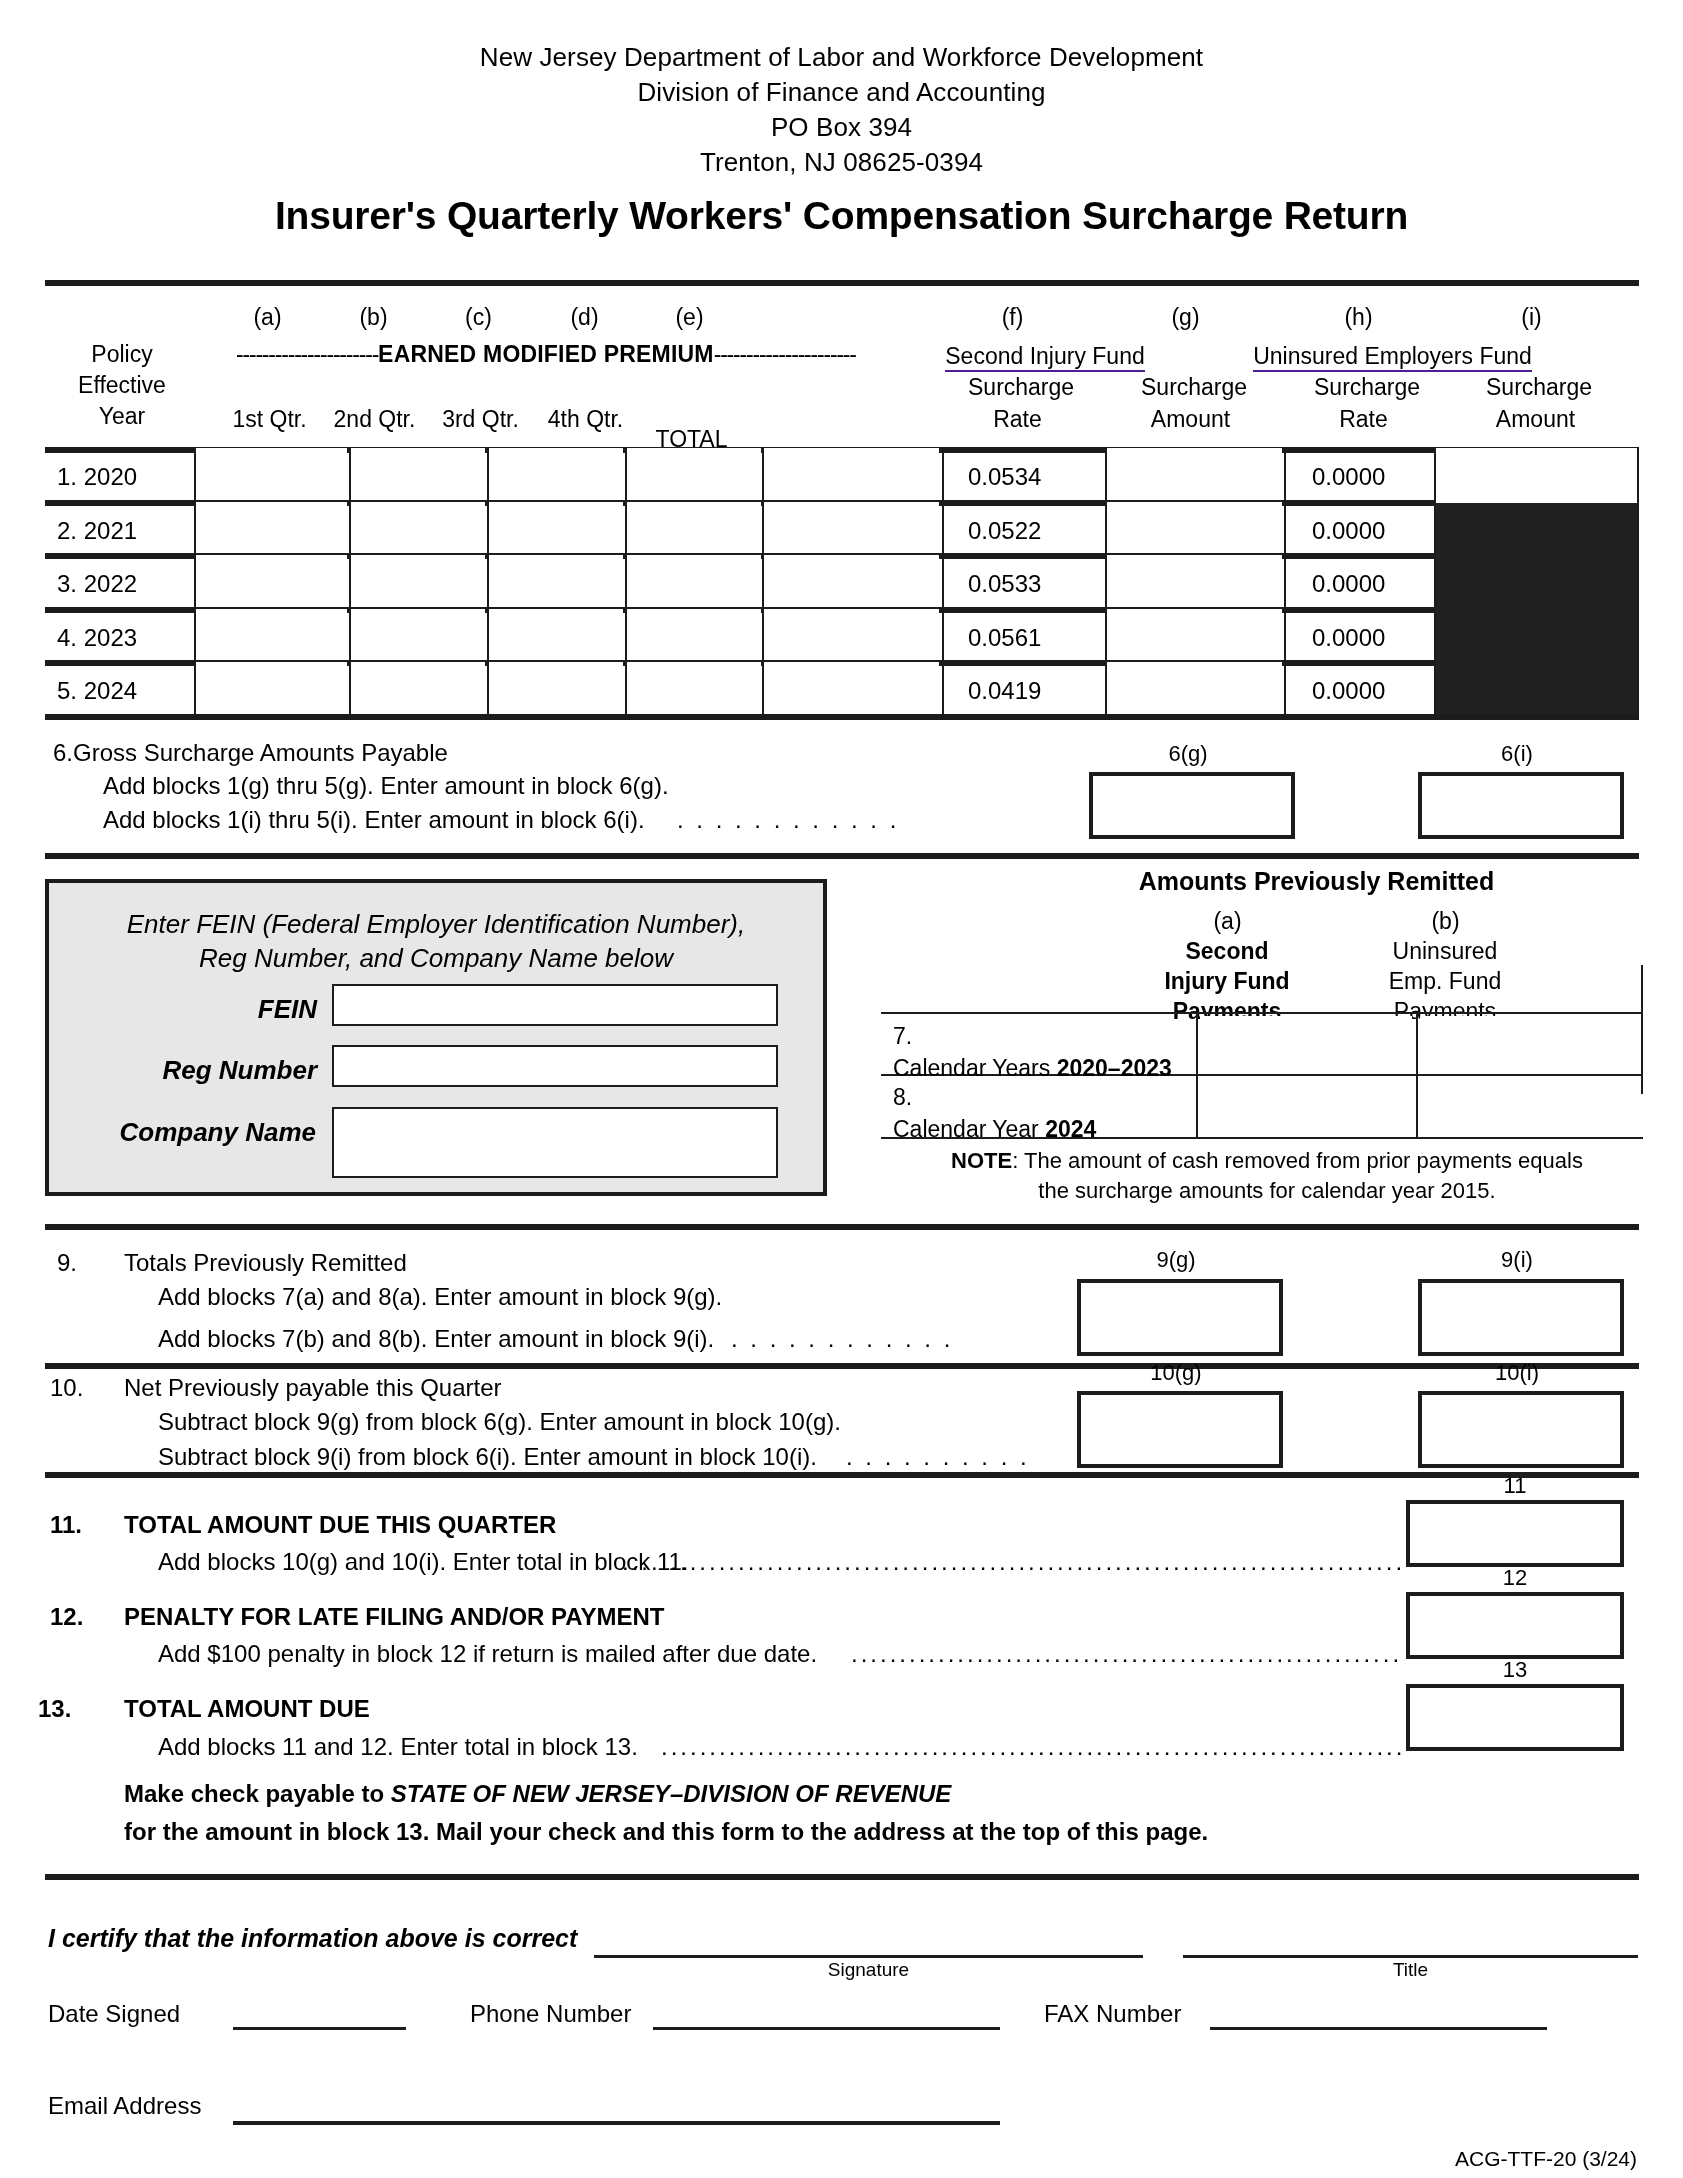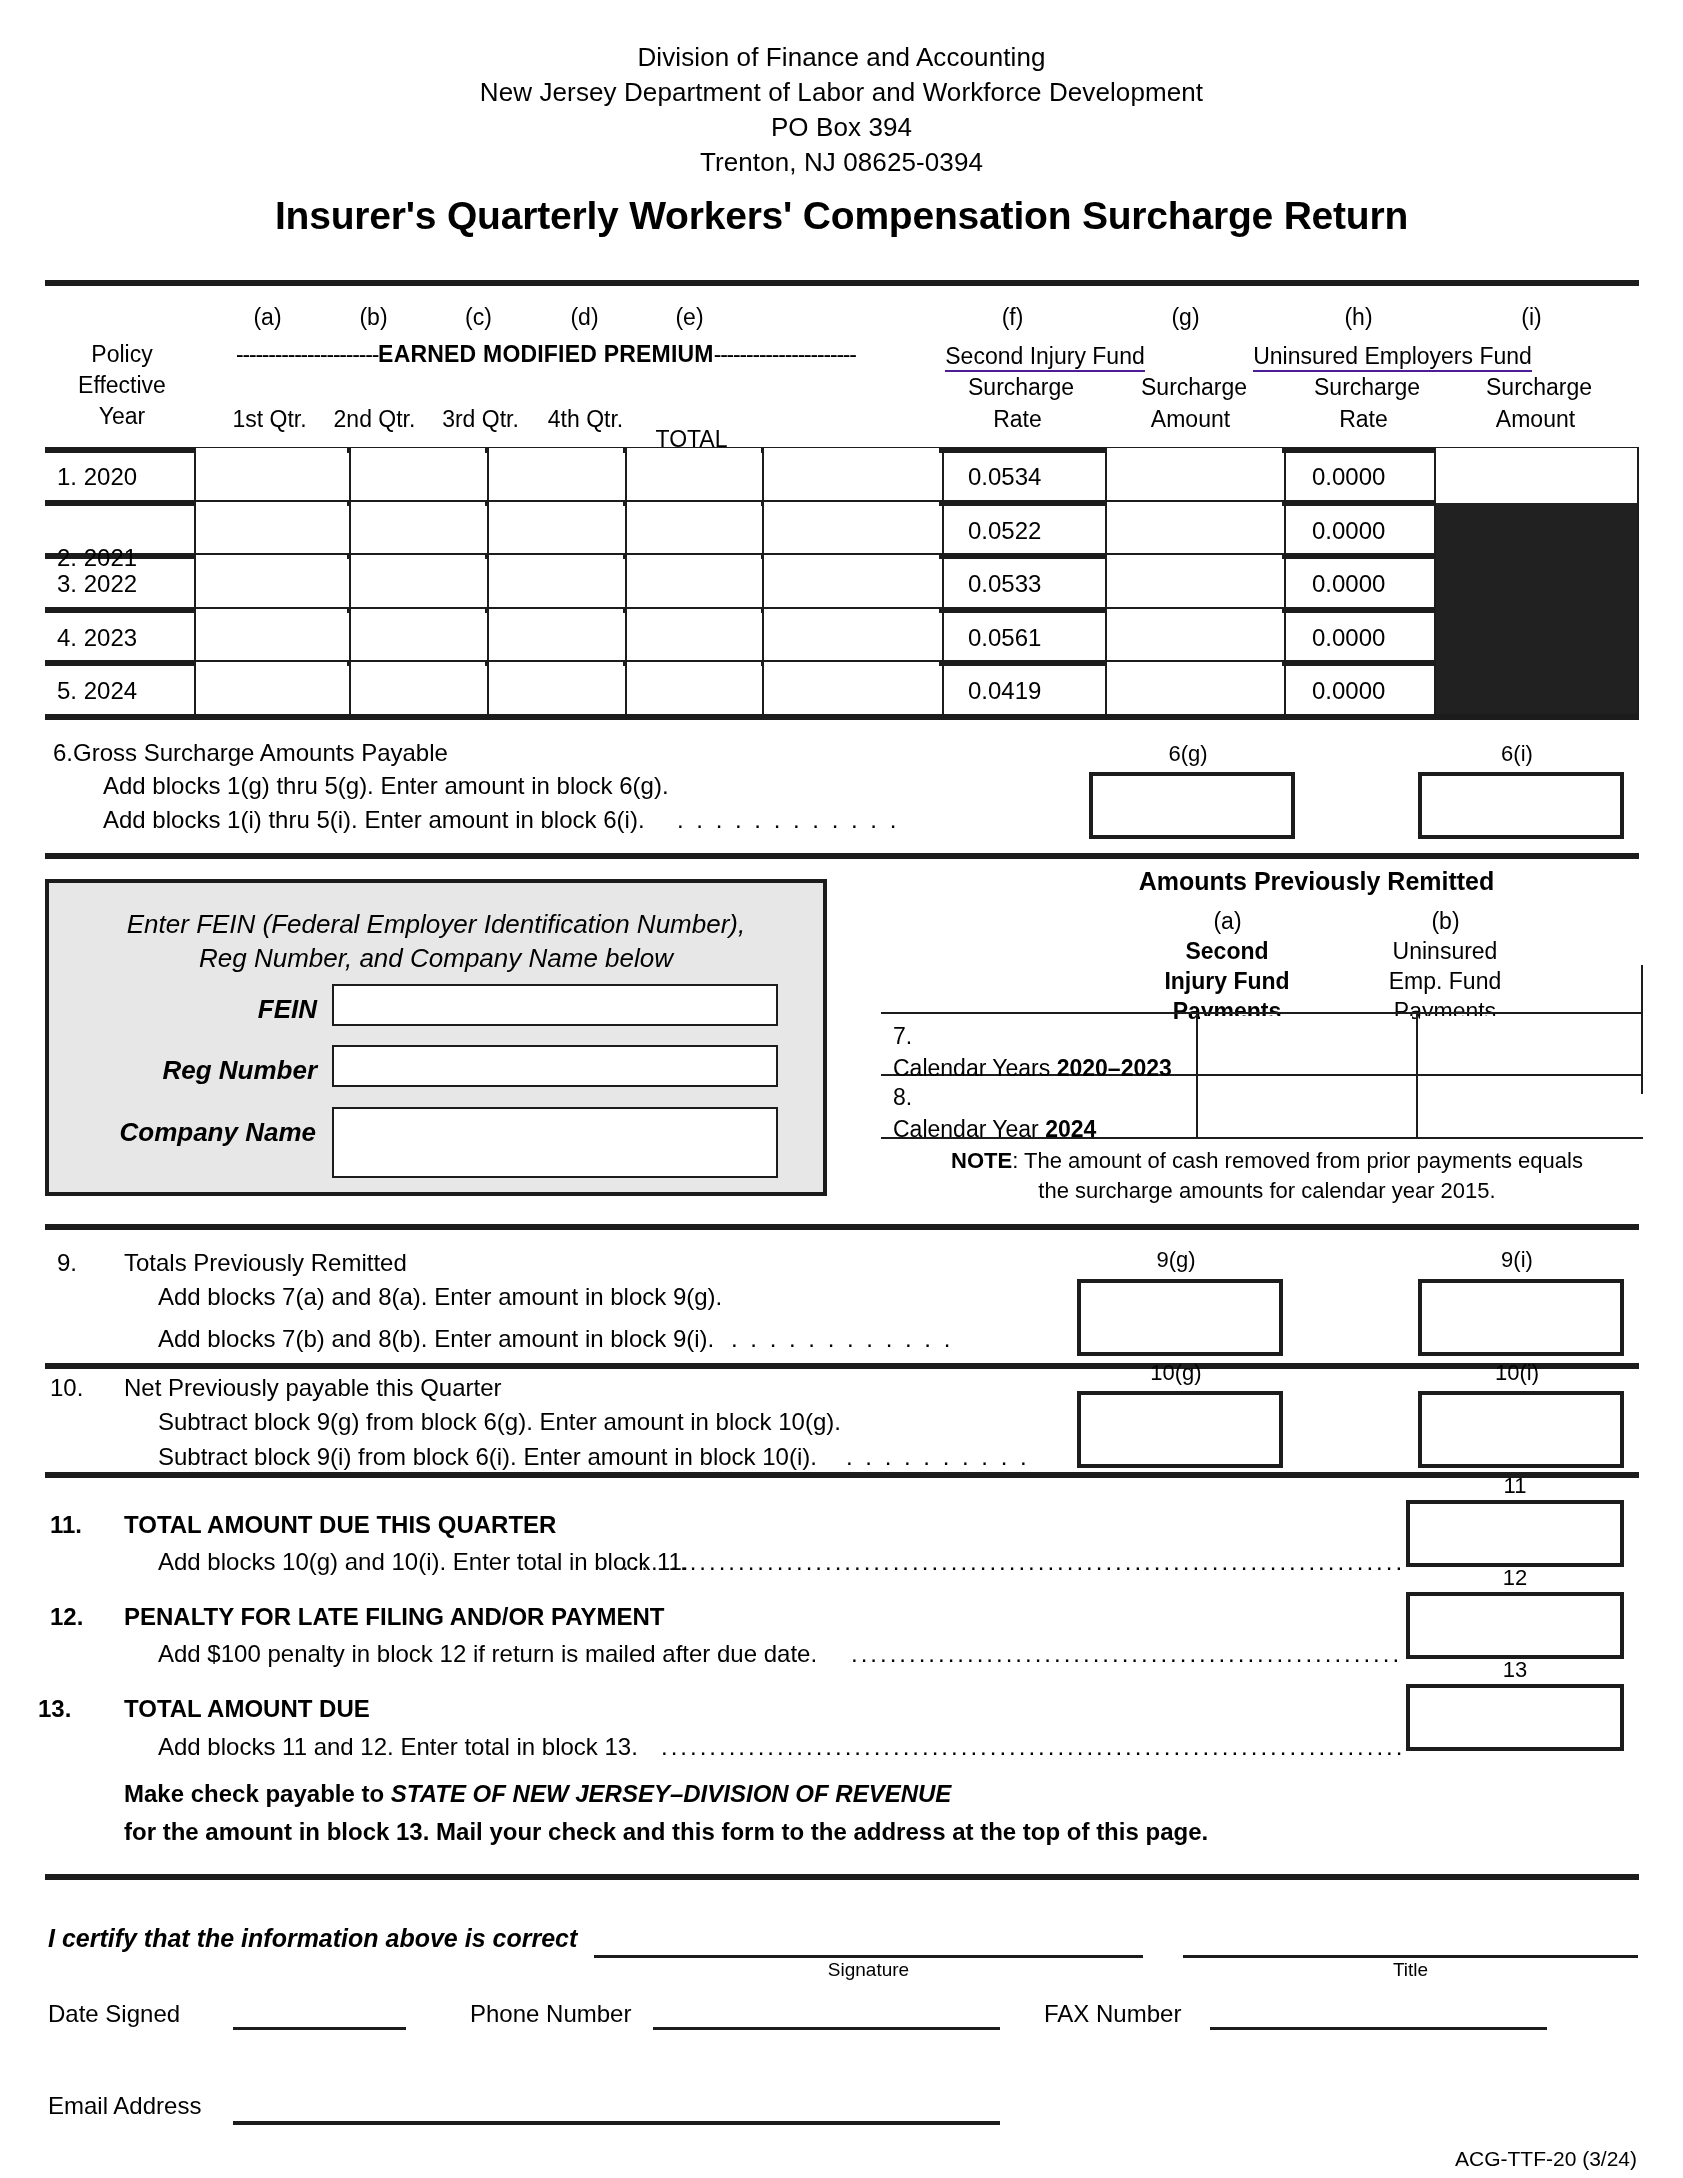--- a/index.html
+++ b/index.html
@@ -213,22 +213,22 @@
     font-size: 21px;
     line-height: 1;
   }
 </style>
 </head>
 <body>
 
 <div id="page">
 
   <div class="addr-block">
+    <div class="addr-line">New Jersey Department of Labor and Workforce Development</div>
     <div class="addr-line">Division of Finance and Accounting</div>
-    <div class="addr-line">New Jersey Department of Labor and Workforce Development</div>
     <div class="addr-line">PO Box 394</div>
     <div class="addr-line">Trenton, NJ  08625-0394</div>
   </div>
 
   <div class="form-title">Insurer's Quarterly Workers' Compensation Surcharge Return</div>
 
   <div class="hr-thick" style="left:45px; top:280px; width:1594px;"></div>
 
   <div class="colhdr" style="left:223px; top:302px; width:89px;">(a)</div>
   <div class="colhdr" style="left:329px; top:302px; width:89px;">(b)</div>
@@ -292,21 +292,21 @@
   <div class="vr-thin" style="left:1434px; top:447px; height:273px;"></div>
   <div class="vr-thin" style="left:1637px; top:447px; height:273px;"></div>
 
   <div class="tbl-year" style="left:57px; top:465px;">
     <span>1.</span>
     <span>2020</span>
   </div>
   <div class="tbl-rate" style="left:968px; top:465px;">0.0534</div>
   <div class="tbl-rate" style="left:1312px; top:465px;">0.0000</div>
 
-  <div class="tbl-year" style="left:57px; top:546px;">
+  <div class="tbl-year" style="left:57px; top:519px;">
     <span>2.</span>
     <span>2021</span>
   </div>
   <div class="tbl-rate" style="left:968px; top:519px;">0.0522</div>
   <div class="tbl-rate" style="left:1312px; top:519px;">0.0000</div>
 
   <div class="tbl-year" style="left:57px; top:572px;">
     <span>3.</span>
     <span>2022</span>
   </div>

